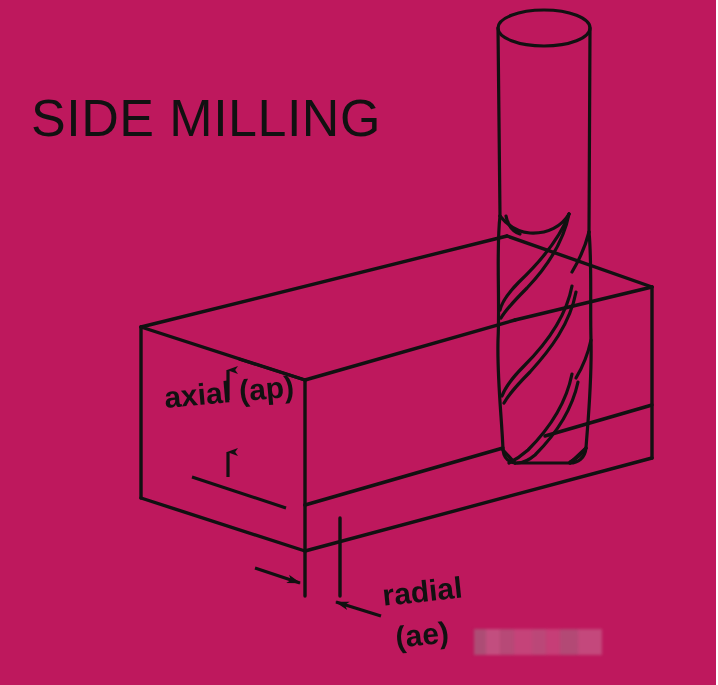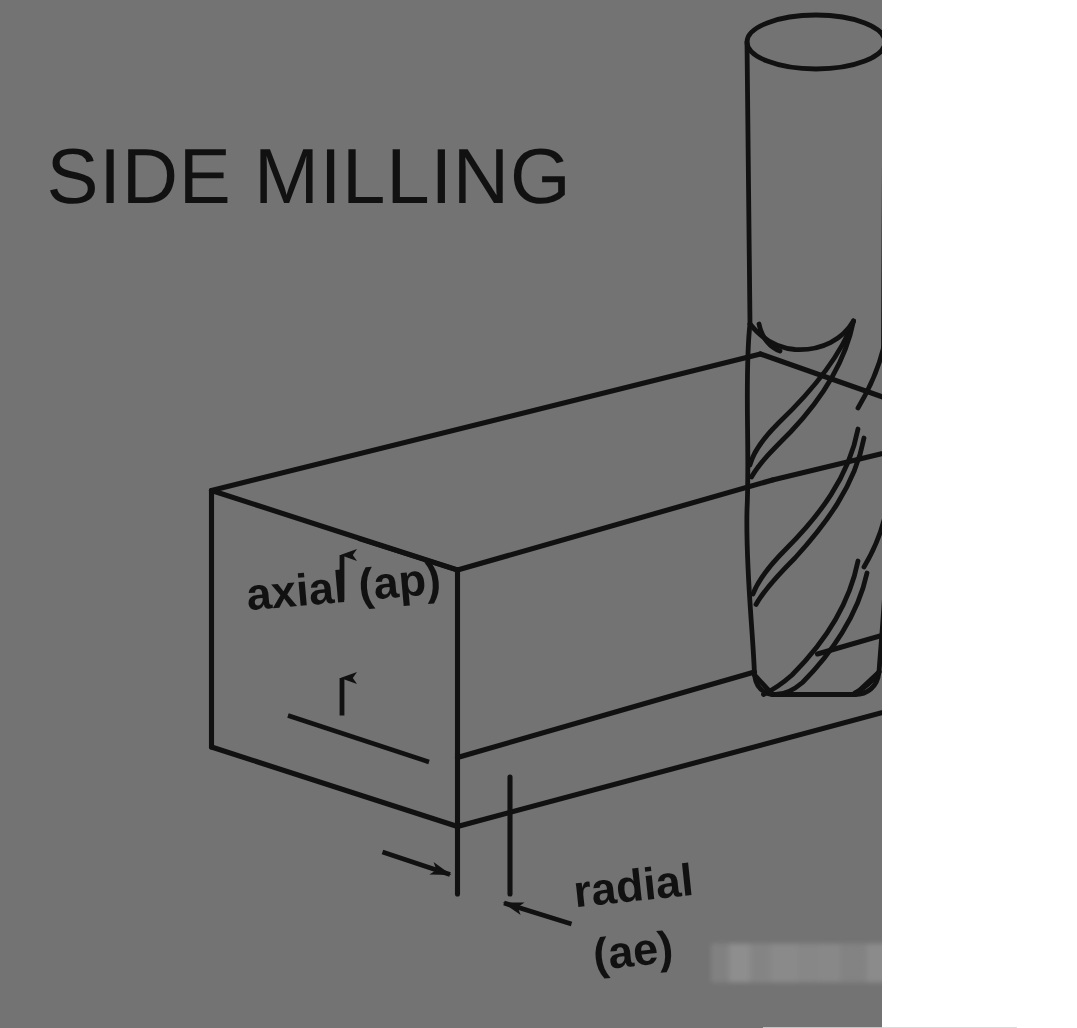--- a/index.html
+++ b/index.html
@@ -6,23 +6,23 @@
   html, body {
     margin: 0;
     padding: 0;
     background: #ffffff;
   }
   body {
     font-family: "Liberation Sans", sans-serif;
   }
   #canvas {
     position: relative;
-    width: 588px;
+    width: 716px;
     height: 685px;
-    background: #737373;
+    background: #be185d;
     overflow: hidden;
     text-align: center;
   }
   #figure {
     position: absolute;
     left: 0;
     top: 0;
     width: 718px;
     height: 685px;
   }

